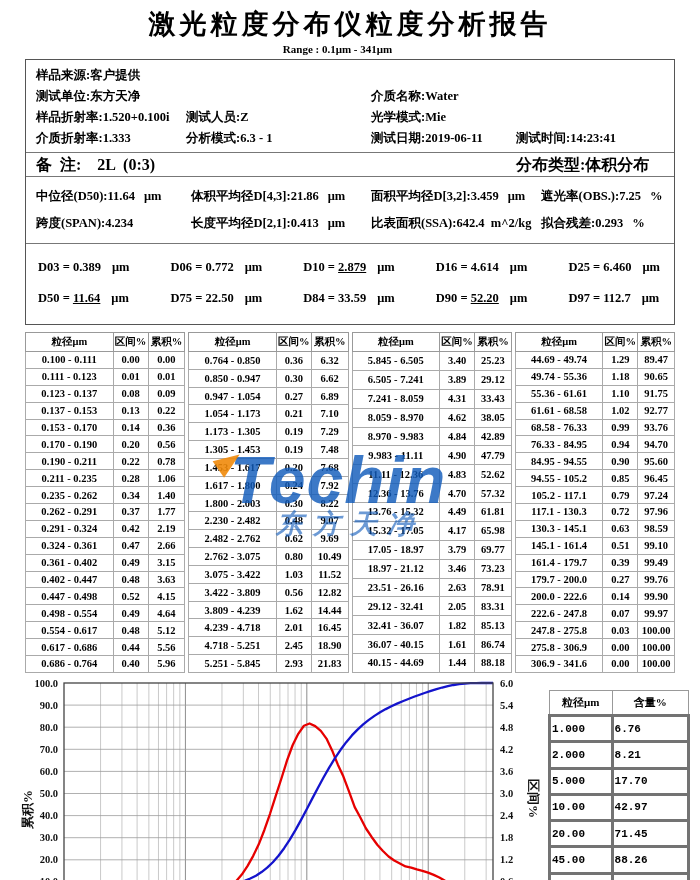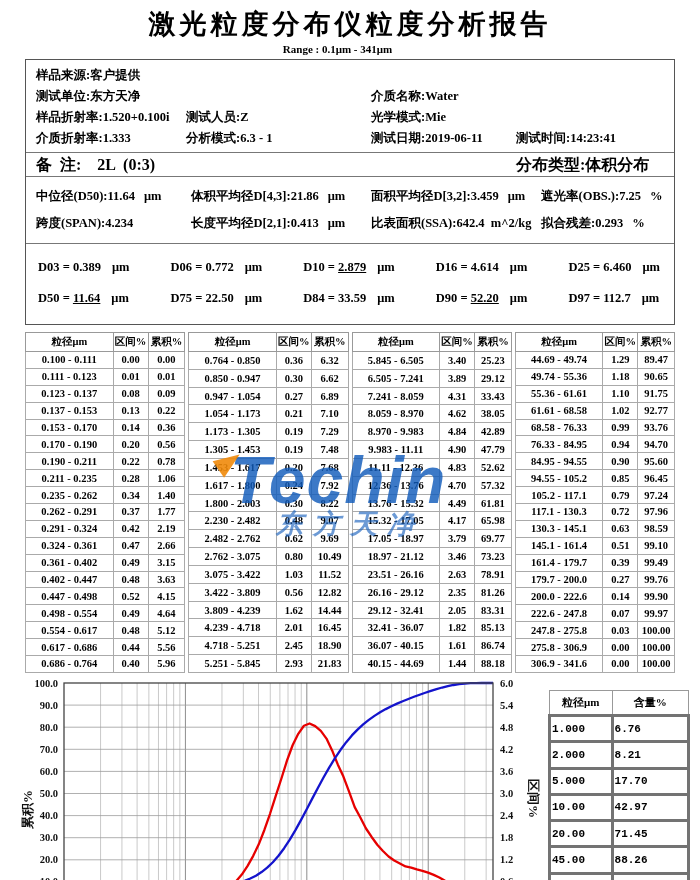--- a/index.html
+++ b/index.html
@@ -398,25 +398,20 @@
           <td>18.97 - 21.12</td>
           <td>3.46</td>
           <td>73.23</td>
         </tr>
         <tr>
           <td>23.51 - 26.16</td>
           <td>2.63</td>
           <td>78.91</td>
         </tr>
         <tr>
-          <td>26.16 - 29.12</td>
-          <td>2.35</td>
-          <td>81.26</td>
-        </tr>
-        <tr>
           <td>29.12 - 32.41</td>
           <td>2.05</td>
           <td>83.31</td>
         </tr>
         <tr>
           <td>32.41 - 36.07</td>
           <td>1.82</td>
           <td>85.13</td>
         </tr>
         <tr>

